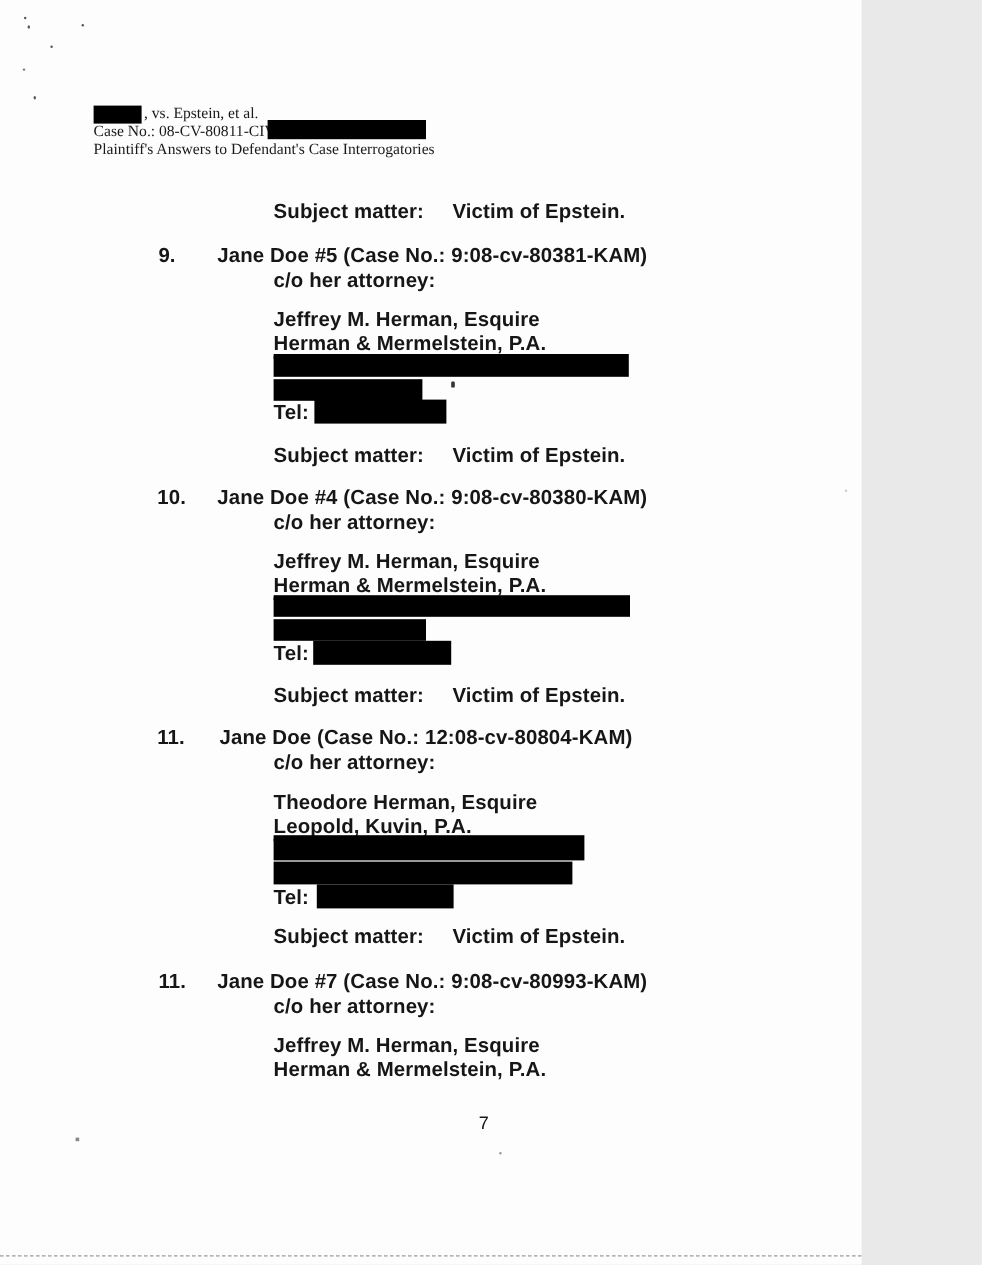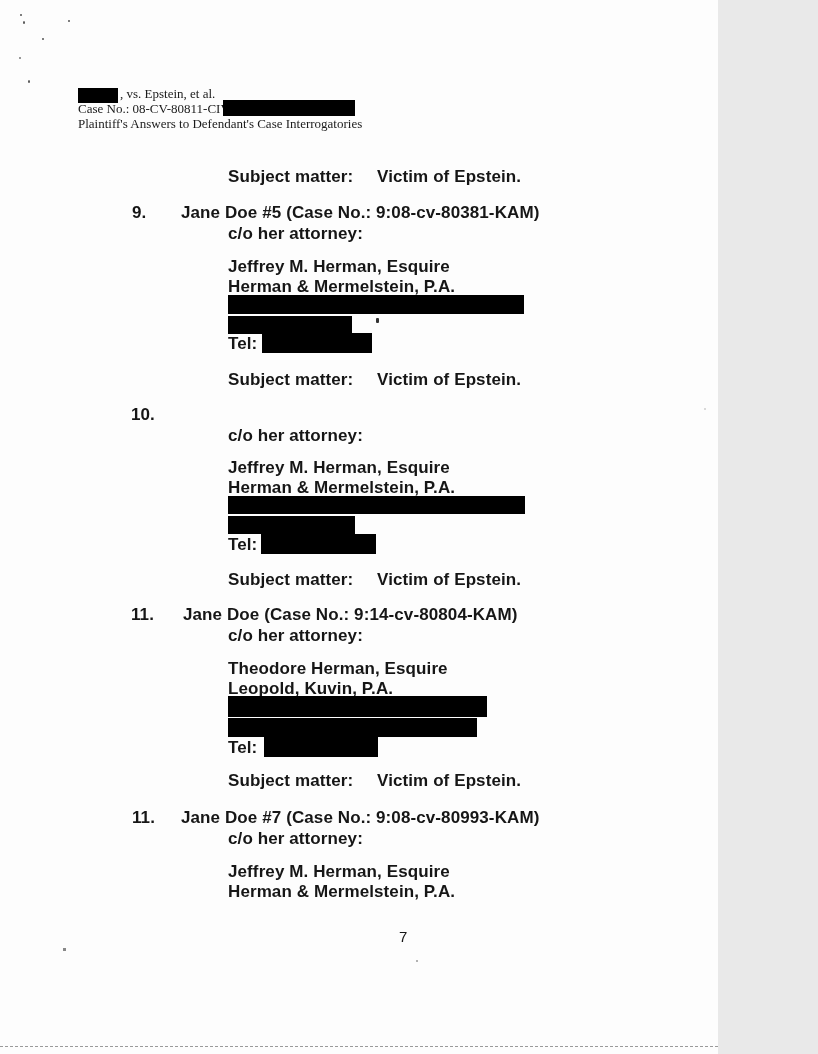--- a/index.html
+++ b/index.html
@@ -58,33 +58,34 @@
   <div class="abs body" style="left:228px;top:278px"><span class="u">Herman &amp; Mermelstein, P.A.</span></div>
   <div class="abs bar" style="left:228px;top:295px;width:296px;height:19px"></div>
   <div class="abs bar" style="left:228px;top:316px;width:124px;height:18px"></div>
   <div class="abs body" style="left:228px;top:335px">Tel:</div>
   <div class="abs bar" style="left:262px;top:333px;width:110px;height:20px"></div>
 
   <div class="abs body" style="left:228px;top:371px">Subject matter:</div>
   <div class="abs body" style="left:377px;top:371px">Victim of Epstein.</div>
 
   <div class="abs body" style="left:131px;top:406px">10.</div>
+  <div class="abs body" style="left:181px;top:406px">Jane Doe #4 (Case No.: 9:08-cv-80380-KAM)</div>
   <div class="abs body" style="left:228px;top:427px">c/o her attorney:</div>
   <div class="abs body" style="left:228px;top:459px">Jeffrey M. Herman, Esquire</div>
   <div class="abs body" style="left:228px;top:479px"><span class="u">Herman &amp; Mermelstein, P.A.</span></div>
   <div class="abs bar" style="left:228px;top:496px;width:297px;height:18px"></div>
   <div class="abs bar" style="left:228px;top:516px;width:127px;height:18px"></div>
   <div class="abs body" style="left:228px;top:536px">Tel:</div>
   <div class="abs bar" style="left:261px;top:534px;width:115px;height:20px"></div>
 
   <div class="abs body" style="left:228px;top:571px">Subject matter:</div>
   <div class="abs body" style="left:377px;top:571px">Victim of Epstein.</div>
 
   <div class="abs body" style="left:131px;top:606px">11.</div>
-  <div class="abs body" style="left:183px;top:606px">Jane Doe (Case No.: 9:14-cv-80804-KAM)</div>
+  <div class="abs body" style="left:183px;top:606px">Jane Doe (Case No.: 12:08-cv-80804-KAM)</div>
   <div class="abs body" style="left:228px;top:627px">c/o her attorney:</div>
   <div class="abs body" style="left:228px;top:660px">Theodore Herman, Esquire</div>
   <div class="abs body" style="left:228px;top:680px"><span class="u">Leopold, Kuvin, P.A.</span></div>
   <div class="abs bar" style="left:228px;top:696px;width:259px;height:21px"></div>
   <div class="abs bar" style="left:228px;top:718px;width:249px;height:19px"></div>
   <div class="abs body" style="left:228px;top:739px">Tel:</div>
   <div class="abs bar" style="left:264px;top:737px;width:114px;height:20px"></div>
 
   <div class="abs body" style="left:228px;top:772px">Subject matter:</div>
   <div class="abs body" style="left:377px;top:772px">Victim of Epstein.</div>

